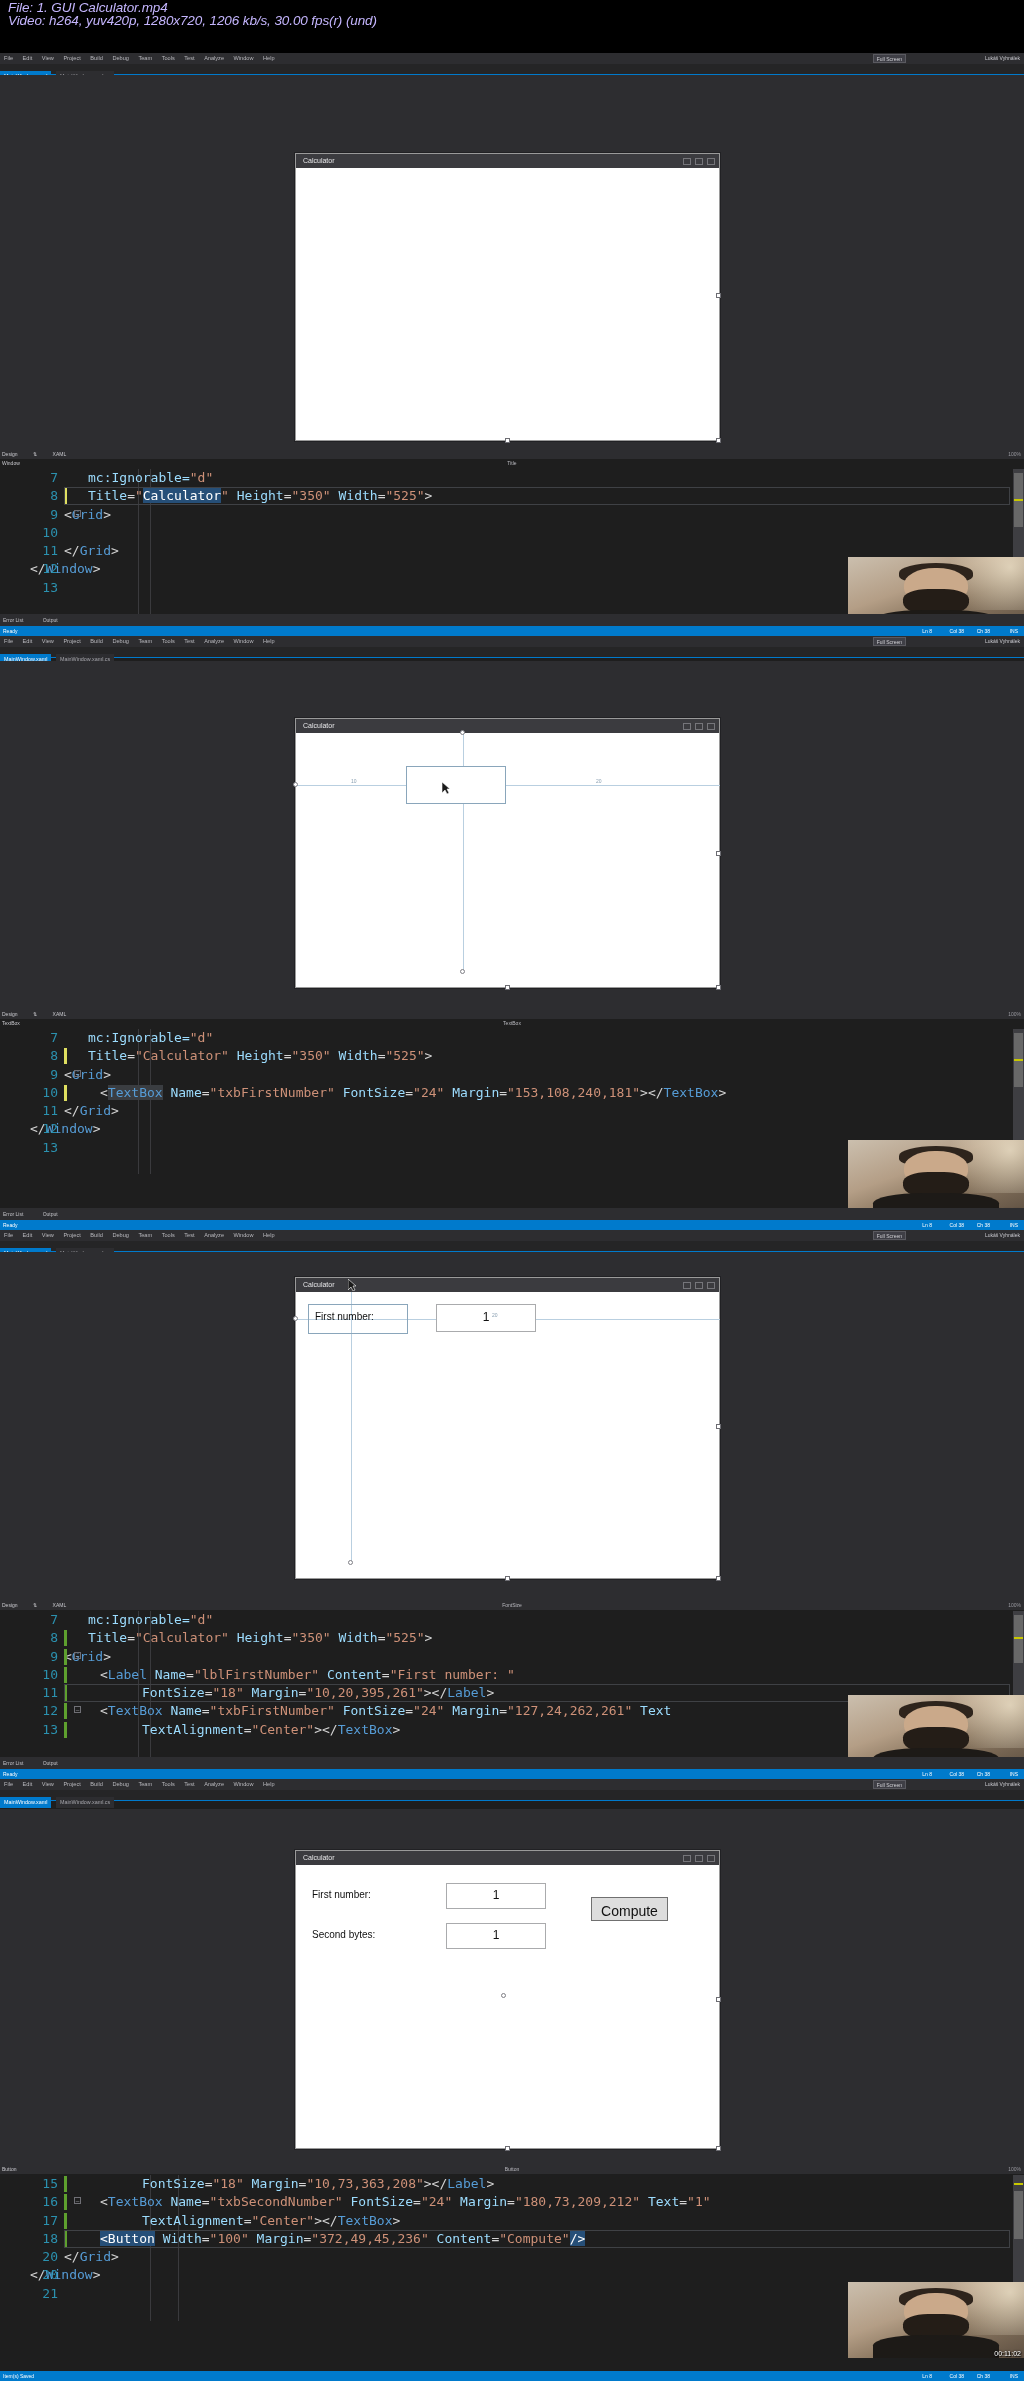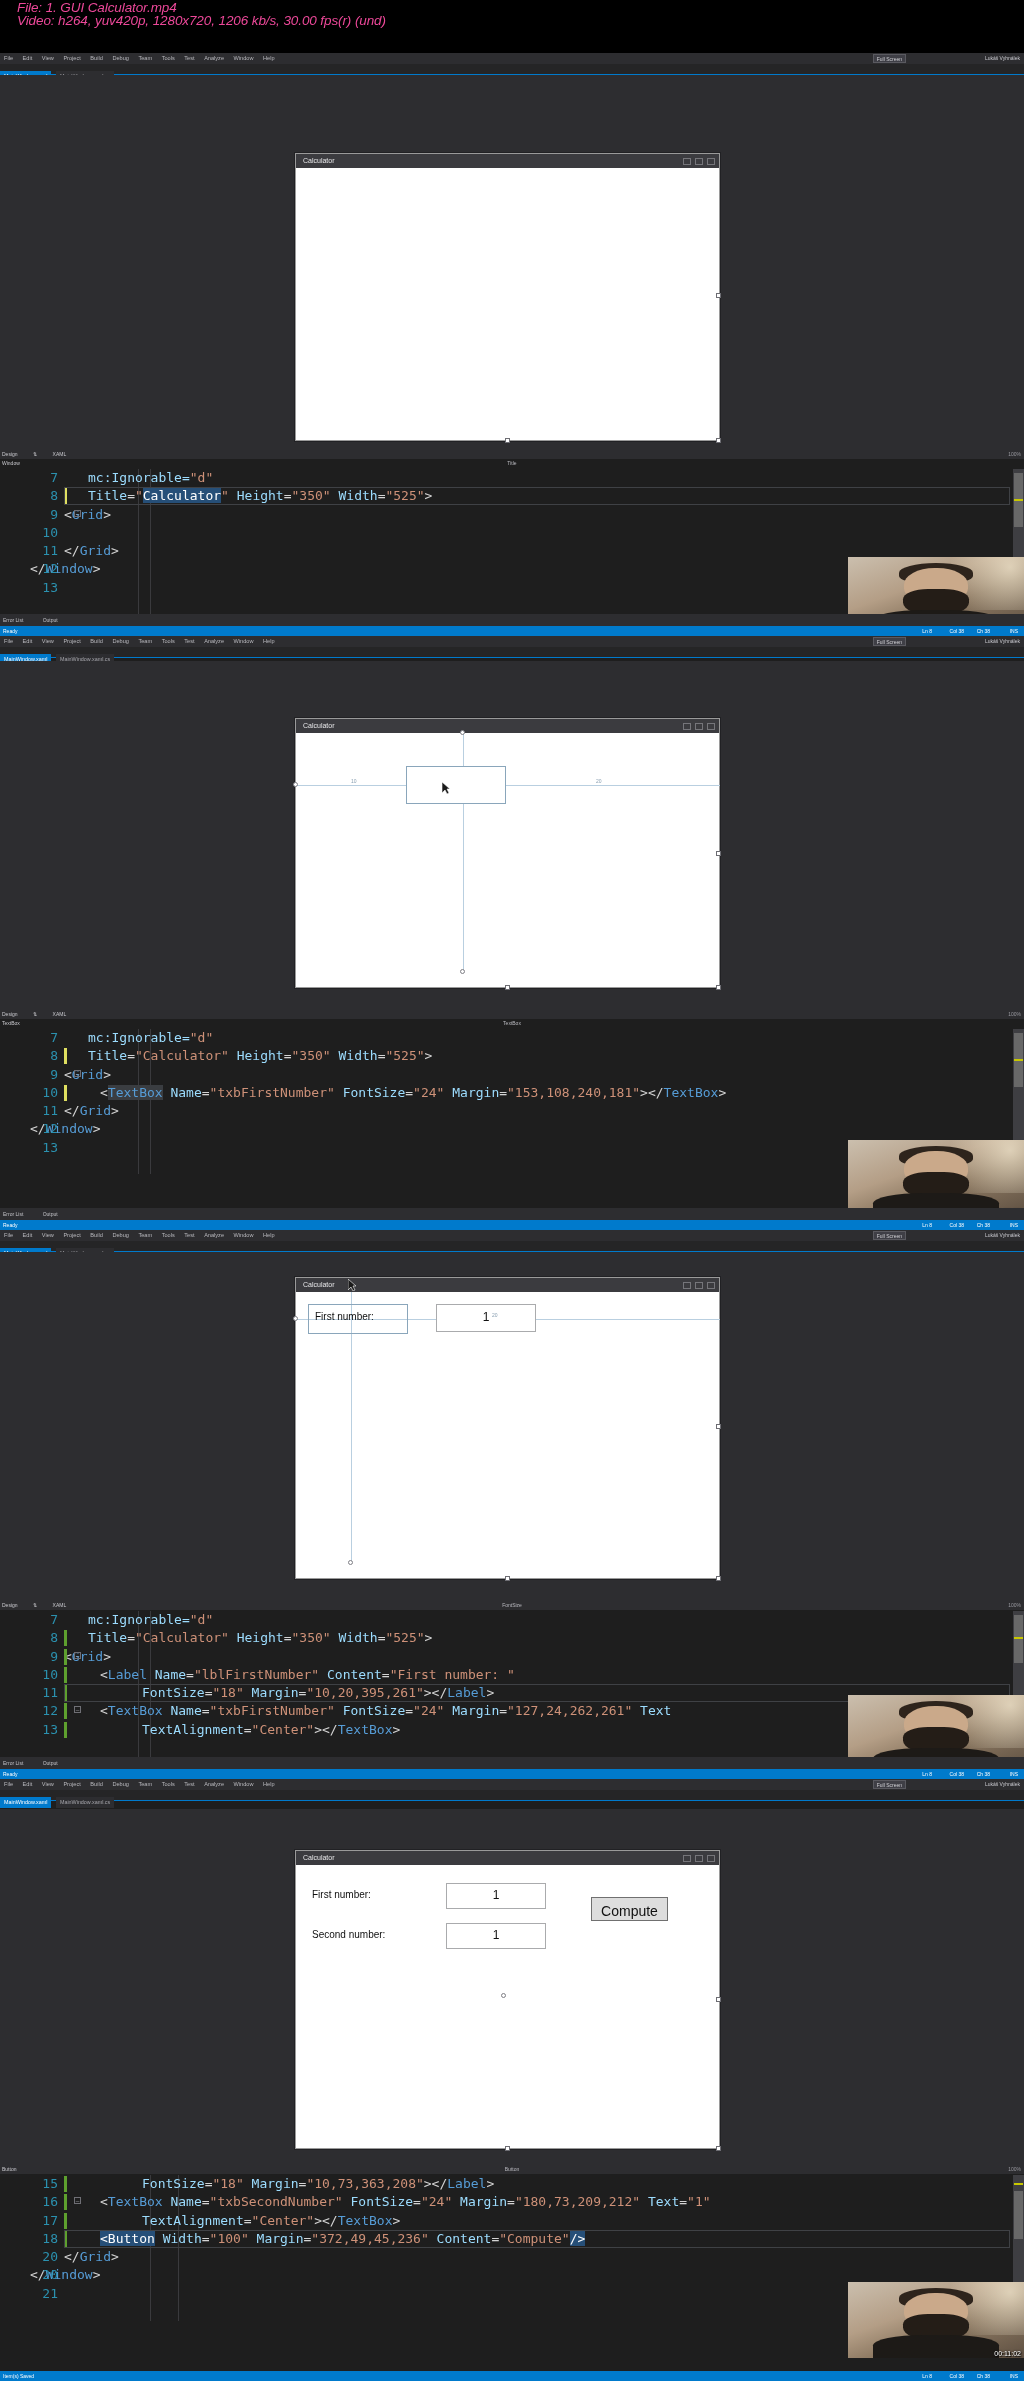--- a/index.html
+++ b/index.html
@@ -7,24 +7,24 @@
     margin: 0; padding: 0;
     background: #000;
     width: 1024px;
     font-family: "Liberation Sans", sans-serif;
   }
   #page { width: 1024px; height: 2381px; position: relative; background:#000; overflow:hidden; }
 
   
   .fileinfo {
     position: absolute; left: 0; top: 0; width: 1024px; height: 53px;
-    background: #000; color: #ec4899;
+    background: #000; color: #c4b5fd;
     font-family: "Liberation Sans", sans-serif;
     font-style: italic; font-size: 13.5px; line-height: 13.3px;
-    padding: 1px 0 0 17px;
+    padding: 1px 0 0 8px;
     white-space: nowrap;
   }
   .fileinfo div { letter-spacing: -0.1px; }
 
   
   .panel { position: absolute; left: 0; width: 1024px; overflow: hidden; background:#1e1e1e; }
 
   .vs-menubar {
     height: 11px; background:#2d2d30; color:#b8b8bd;
     font-size: 5.6px; line-height: 11px; white-space: nowrap; position: relative;
@@ -495,21 +495,21 @@
           <span>Calculator</span>
           <span class="btns">
               <i></i>
               <i></i>
               <i></i>
             </span>
         </div>
         <div class="wpf-client">
           <div class="w-label" style="left:16px;top:24px;">First number:</div>
           <div class="w-textbox" style="left:150px;top:18px;width:100px;height:26px;padding-top:3px;">1</div>
-          <div class="w-label" style="left:16px;top:64px;">Second number:</div>
+          <div class="w-label" style="left:16px;top:64px;">Second bytes:</div>
           <div class="w-textbox" style="left:150px;top:58px;width:100px;height:26px;padding-top:3px;">1</div>
           <div class="w-button" style="left:295px;top:32px;width:77px;height:24px;">Compute</div>
           <div class="adorner-dot" style="left:205px;top:128px;"></div>
         </div>
       </div>
       <div class="grip" style="left:716px;top:188px;"></div>
       <div class="grip" style="left:505px;top:337px;"></div>
       <div class="grip" style="left:716px;top:337px;"></div>
     </div>
   </div>

